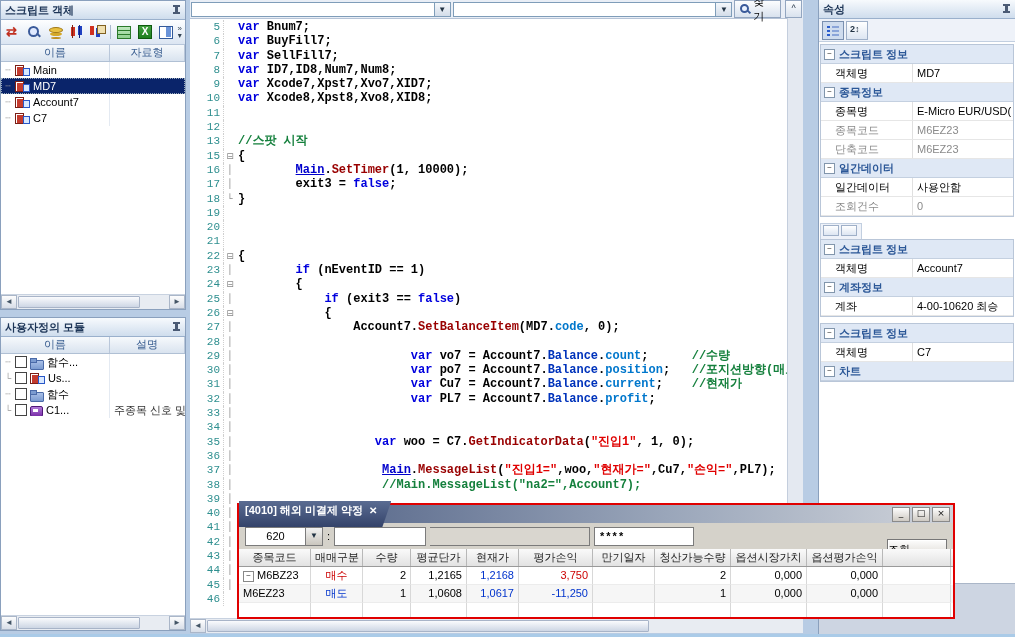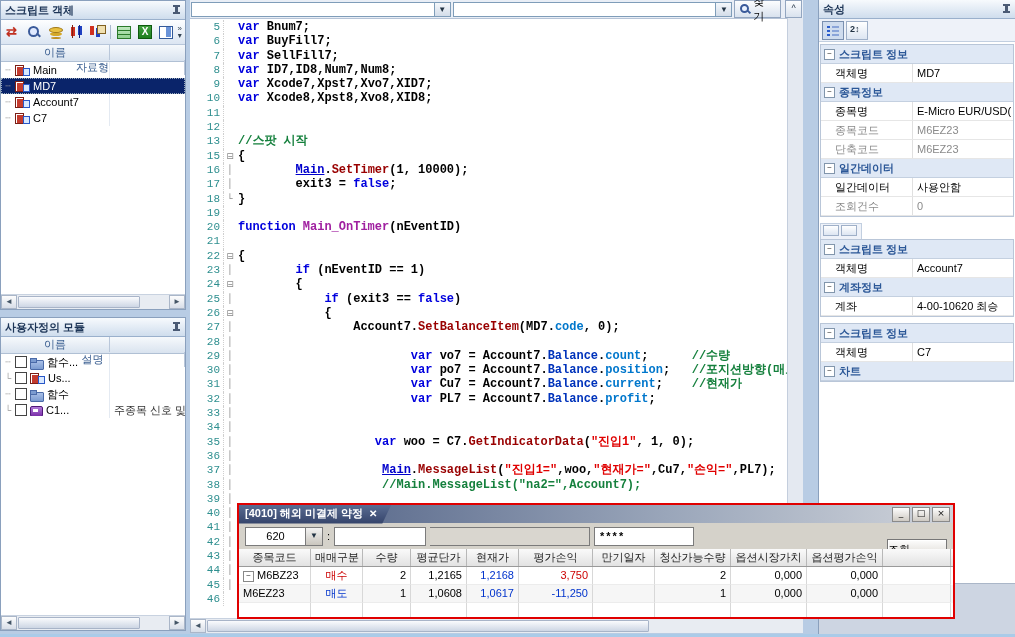--- a/index.html
+++ b/index.html
@@ -22,21 +22,21 @@
   .ic-candle::after{content:"";position:absolute;left:5px;top:1px;width:1px;height:13px;background:#802010;box-shadow:7px 0 0 0 #102080;}
   .ic-candle2::before{content:"";position:absolute;left:2px;top:2px;width:4px;height:9px;background:#d03020;box-shadow:6px 2px 0 0 #2040c0;}
   .ic-candle2::after{content:"";position:absolute;left:9px;top:1px;width:7px;height:7px;border:1px solid #806020;background:#f0e0b0;}
   .ic-grid::before{content:"";position:absolute;left:2px;top:2px;width:12px;height:11px;border:1px solid #2a7a2a;background:linear-gradient(#bfe8bf,#8fd08f);}
   .ic-grid::after{content:"";position:absolute;left:2px;top:6px;width:14px;height:1px;background:#2a7a2a;box-shadow:0 4px 0 0 #2a7a2a,-0px 0 0 0 #2a7a2a;}
   .ic-excel::before{content:"";position:absolute;left:2px;top:1px;width:12px;height:12px;background:linear-gradient(#3f9f3f,#1f7f1f);border:1px solid #0e5a0e;}
   .ic-excel::after{content:"X";position:absolute;left:6px;top:2px;font-size:10px;font-weight:bold;color:#fff;}
   .ic-table::before{content:"";position:absolute;left:2px;top:2px;width:12px;height:11px;border:1px solid #335a9a;background:#fff;}
   .ic-table::after{content:"";position:absolute;left:9px;top:3px;width:5px;height:10px;background:#6a93d8;}
   
-  .cols{display:flex;height:16px;background:linear-gradient(#f6f9fc,#d9e3ef);border-bottom:1px solid #b0c0d4;color:#3b5f91;flex-direction:column;}
+  .cols{display:flex;height:16px;background:linear-gradient(#f6f9fc,#d9e3ef);border-bottom:1px solid #b0c0d4;color:#3b5f91;}
   .cols>div{line-height:15px;text-align:center;border-right:1px solid #b9c7da;}
   
   .trow{display:flex;height:16px;align-items:center;cursor:default;}
   .trow .c1{display:flex;align-items:center;gap:3px;padding-left:3px;box-sizing:border-box;overflow:hidden;white-space:nowrap;}
   .trow .c2{flex:1;border-left:1px solid #e4eaf2;height:100%;line-height:16px;padding-left:4px;overflow:hidden;white-space:nowrap;color:#333;}
   .trow.sel{background:#0a246a;color:#fff;outline:1px dotted #9ab;outline-offset:-1px;}
   .trow.sel .c2{border-left-color:#0a246a;}
   .obj-ic{width:15px;height:12px;position:relative;flex:0 0 15px;}
   .obj-ic::before{content:"";position:absolute;left:0;top:1px;width:7px;height:9px;background:#c43b2e;border:1px solid #7a1f16;box-shadow:inset 0 3px 0 -2px #fff,inset 3px 0 0 -2px #fff;}
   .obj-ic::after{content:"";position:absolute;left:8px;top:4px;width:5px;height:6px;background:#d8e8ff;border:1px solid #2857c8;}
@@ -86,21 +86,21 @@
   .pbox{width:9px;height:9px;border:1px solid #8296ac;background:#fff;color:#333;font-size:8px;line-height:7px;text-align:center;font-weight:normal;}
   .prow{display:flex;height:18px;border-bottom:1px solid #e6e6e6;}
   .plabel{width:92px;flex:0 0 92px;line-height:18px;padding-left:14px;border-right:1px solid #e0e0e0;overflow:hidden;white-space:nowrap;box-sizing:border-box;}
   .pvalue{flex:1;line-height:18px;padding-left:4px;overflow:hidden;white-space:nowrap;}
   .dim{color:#8a8a8a;}
   .minibar{height:13px;display:flex;gap:2px;padding:1px 2px;background:#eef2f9;border:1px solid #c2cfe0;border-bottom:none;width:36px;}
   .mini{width:14px;height:9px;border:1px solid #9fb0c8;background:linear-gradient(#fff,#dde6f2);}
   
   #popup{position:absolute;left:237px;top:503px;width:718px;height:116px;background:#fff;border:2px solid #e00000;box-sizing:border-box;z-index:50;}
   .wtitle{height:18px;background:linear-gradient(90deg,#47587e,#9aa6ba 60%,#cfd3da);display:flex;align-items:center;position:relative;}
-  .wtab{height:18px;background:linear-gradient(#5a6c92,#34436a);color:#fff;font-weight:bold;display:flex;align-items:center;gap:6px;padding:0 14px 1px 6px;clip-path:polygon(0 0,100% 0,calc(100% - 9px) 100%,0 100%);}
+  .wtab{height:18px;background:linear-gradient(#5a6c92,#34436a);color:#fff;font-weight:bold;display:flex;align-items:center;gap:6px;padding:0 14px 8px 6px;clip-path:polygon(0 0,100% 0,calc(100% - 9px) 100%,0 100%);}
   .wtabx{color:#fff;font-size:10px;font-weight:bold;}
   .wbtns{position:absolute;right:3px;top:2px;display:flex;gap:2px;}
   .wb{width:16px;height:13px;background:linear-gradient(#fdfdfd,#cfcac2);border:1px solid #8a8a8a;font-size:9px;line-height:11px;text-align:center;color:#111;font-family:"DejaVu Sans",sans-serif;}
   .wtool{height:26px;background:#d5d2ca;border-bottom:1px solid #a8a49c;display:flex;align-items:center;gap:4px;padding:0 6px;}
   .wcombo{width:78px;height:19px;background:#fff;border:1px solid #7b7b7b;display:flex;box-sizing:border-box;}
   .wcombo .cval{flex:1;text-align:center;line-height:17px;}
   .wcombo .cbtn{width:16px;background:linear-gradient(#f2f2f2,#cac6be);border-left:1px solid #7b7b7b;line-height:16px;}
   .wfield{height:19px;border:1px solid #7b7b7b;background:#fff;box-sizing:border-box;}
   .wfield.gray{background:#d9d6cf;border-left:none;}
   .wpass{width:100px;height:19px;border:1px solid #7b7b7b;background:#fff;line-height:17px;padding-left:5px;letter-spacing:2px;font-weight:bold;box-sizing:border-box;}
@@ -271,21 +271,21 @@
         <div class="cline"><span class="lnum">9</span><span class="lfold"></span><span class="ltext"><span class="tk-kw">var</span><span class="tk-pl"> Xcode7,Xpst7,Xvo7,XID7;</span></span></div>
         <div class="cline"><span class="lnum">10</span><span class="lfold"></span><span class="ltext"><span class="tk-kw">var</span><span class="tk-pl"> Xcode8,Xpst8,Xvo8,XID8;</span></span></div>
         <div class="cline"><span class="lnum">11</span><span class="lfold"></span><span class="ltext"></span></div>
         <div class="cline"><span class="lnum">12</span><span class="lfold"></span><span class="ltext"></span></div>
         <div class="cline"><span class="lnum">13</span><span class="lfold"></span><span class="ltext"><span class="tk-cmt">//스팟 시작</span></span></div>
         <div class="cline"><span class="lnum">15</span><span class="lfold">⊟</span><span class="ltext"><span class="tk-pl">{</span></span></div>
         <div class="cline"><span class="lnum">16</span><span class="lfold">│</span><span class="ltext"><span class="tk-pl">        </span><span class="tk-obj">Main</span><span class="tk-pl">.</span><span class="tk-mth">SetTimer</span><span class="tk-pl">(1, 10000);</span></span></div>
         <div class="cline"><span class="lnum">17</span><span class="lfold">│</span><span class="ltext"><span class="tk-pl">        exit3 = </span><span class="tk-kw">false</span><span class="tk-pl">;</span></span></div>
         <div class="cline"><span class="lnum">18</span><span class="lfold">└</span><span class="ltext"><span class="tk-pl">}</span></span></div>
         <div class="cline"><span class="lnum">19</span><span class="lfold"></span><span class="ltext"></span></div>
-        <div class="cline"><span class="lnum">20</span><span class="lfold"></span><span class="ltext"><span class="tk-kw">function</span><span class="tk-pl"> </span><span class="tk-fn">Main_OnTimer</span><span class="tk-pl">(nEventID)</span></span></div>
+        <div class="cline"><span class="lnum">20</span><span class="lfold"></span></div>
         <div class="cline"><span class="lnum">21</span><span class="lfold"></span><span class="ltext"></span></div>
         <div class="cline"><span class="lnum">22</span><span class="lfold">⊟</span><span class="ltext"><span class="tk-pl">{</span></span></div>
         <div class="cline"><span class="lnum">23</span><span class="lfold">│</span><span class="ltext"><span class="tk-pl">        </span><span class="tk-kw">if</span><span class="tk-pl"> (nEventID == 1)</span></span></div>
         <div class="cline"><span class="lnum">24</span><span class="lfold">⊟</span><span class="ltext"><span class="tk-pl">        {</span></span></div>
         <div class="cline"><span class="lnum">25</span><span class="lfold">│</span><span class="ltext"><span class="tk-pl">            </span><span class="tk-kw">if</span><span class="tk-pl"> (exit3 == </span><span class="tk-kw">false</span><span class="tk-pl">)</span></span></div>
         <div class="cline"><span class="lnum">26</span><span class="lfold">⊟</span><span class="ltext"><span class="tk-pl">            {</span></span></div>
         <div class="cline"><span class="lnum">27</span><span class="lfold">│</span><span class="ltext"><span class="tk-pl">                Account7.</span><span class="tk-mth">SetBalanceItem</span><span class="tk-pl">(MD7.</span><span class="tk-prop">code</span><span class="tk-pl">, 0);</span></span></div>
         <div class="cline"><span class="lnum">28</span><span class="lfold">│</span><span class="ltext"></span></div>
         <div class="cline"><span class="lnum">29</span><span class="lfold">│</span><span class="ltext"><span class="tk-pl">                        </span><span class="tk-kw">var</span><span class="tk-pl"> vo7 = Account7.</span><span class="tk-bal">Balance</span><span class="tk-pl">.</span><span class="tk-prop">count</span><span class="tk-pl">;      </span><span class="tk-cmt">//수량</span></span></div>
         <div class="cline"><span class="lnum">30</span><span class="lfold">│</span><span class="ltext"><span class="tk-pl">                        </span><span class="tk-kw">var</span><span class="tk-pl"> po7 = Account7.</span><span class="tk-bal">Balance</span><span class="tk-pl">.</span><span class="tk-prop">position</span><span class="tk-pl">;   </span><span class="tk-cmt">//포지션방향(매도1,  매수2)</span></span></div>

